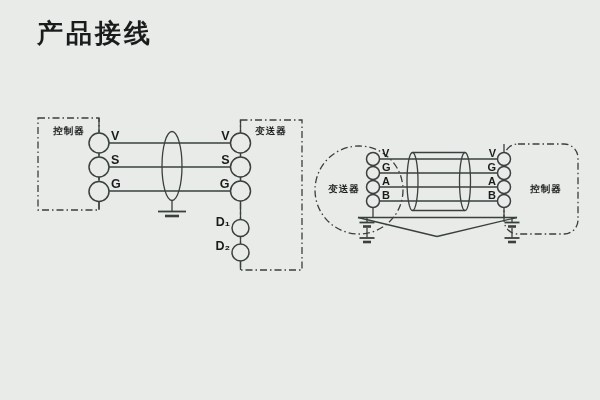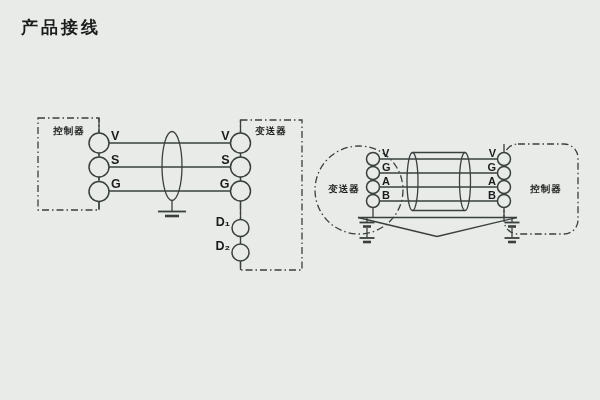--- a/index.html
+++ b/index.html
@@ -8,22 +8,22 @@
     --text:#1a1c1b;
   }
   html,body{margin:0;padding:0;}
   body{
     width:600px;height:400px;
     background:var(--background);
     font-family:"Liberation Sans","DejaVu Sans",sans-serif;
     position:relative;overflow:hidden;
   }
   .page-title{
-    position:absolute;left:21px;top:16px;
-    font-size:17px;font-weight:700;letter-spacing:3px;
+    position:absolute;left:37px;top:16px;
+    font-size:26px;font-weight:700;letter-spacing:3px;
     color:var(--text);
   }
   svg{position:absolute;left:0;top:0;}
   .dashdot{fill:none;stroke:var(--line);stroke-width:1.3;stroke-dasharray:7 3 1.5 3;}
   .solid{fill:none;stroke:var(--line);stroke-width:1.3;}
   .wire{stroke:var(--line);stroke-width:1.3;}
   .terminal{fill:var(--background);stroke:var(--line);stroke-width:1.5;}
   .gnd1{stroke:var(--line);stroke-width:1.8;}
   .gnd2{stroke:var(--line);stroke-width:2.6;}
   text{fill:var(--text);}

